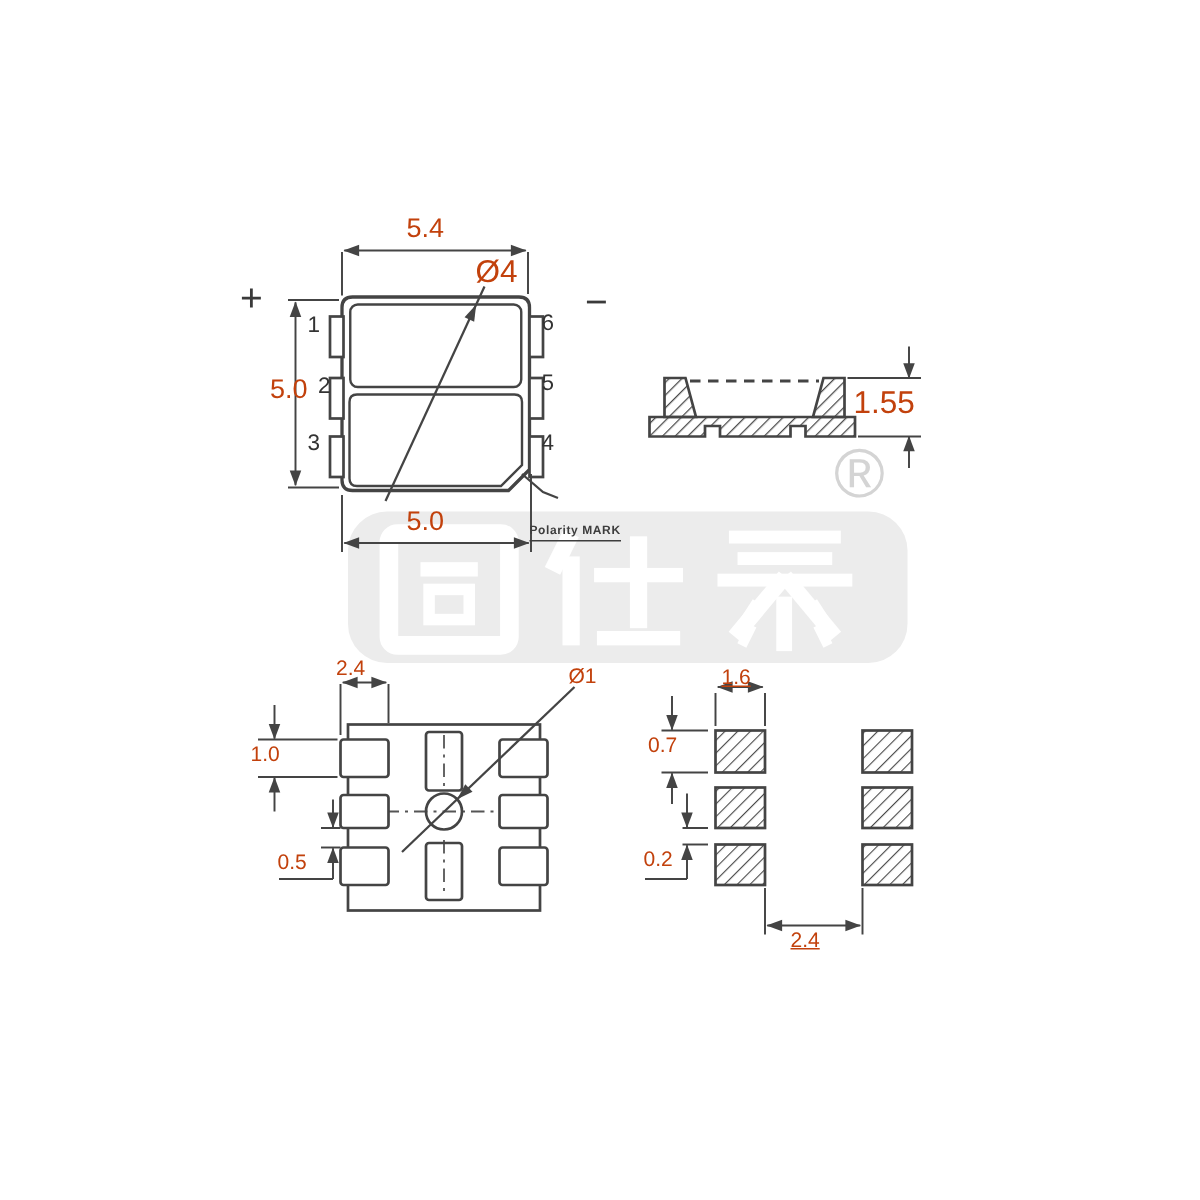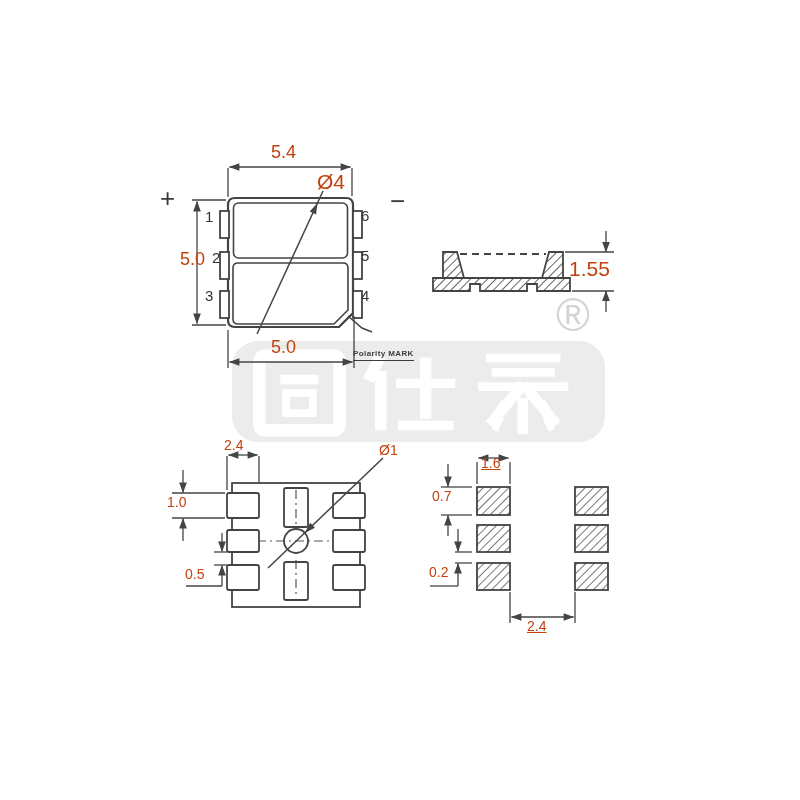--- a/index.html
+++ b/index.html
@@ -217,18 +217,18 @@
   <div class="abs pin" style="left:361px;top:288px;">4</div>
   <div class="abs polarity" style="left:353px;top:323px;margin-top:27px;">Polarity MARK</div>
 
   <div class="abs dim dim-md" style="left:569px;top:258px;">1.55</div>
 
   <div class="abs dim" style="left:224px;top:438px;">2.4</div>
   <div class="abs dim" style="left:379px;top:443px;text-align:right;">Ø1</div>
   <div class="abs dim" style="left:167px;top:495px;">1.0</div>
   <div class="abs dim" style="left:185px;top:567px;">0.5</div>
 
-  <div class="abs dim" style="left:481px;top:456px;text-decoration:underline;">1.6</div>
+  <div class="abs dim" style="left:481px;top:444px;text-decoration:underline;">1.6</div>
   <div class="abs dim" style="left:432px;top:489px;">0.7</div>
   <div class="abs dim" style="left:429px;top:565px;">0.2</div>
   <div class="abs dim" style="left:527px;top:619px;text-decoration:underline;">2.4</div>
 
 </div>
 
 </body></html>

